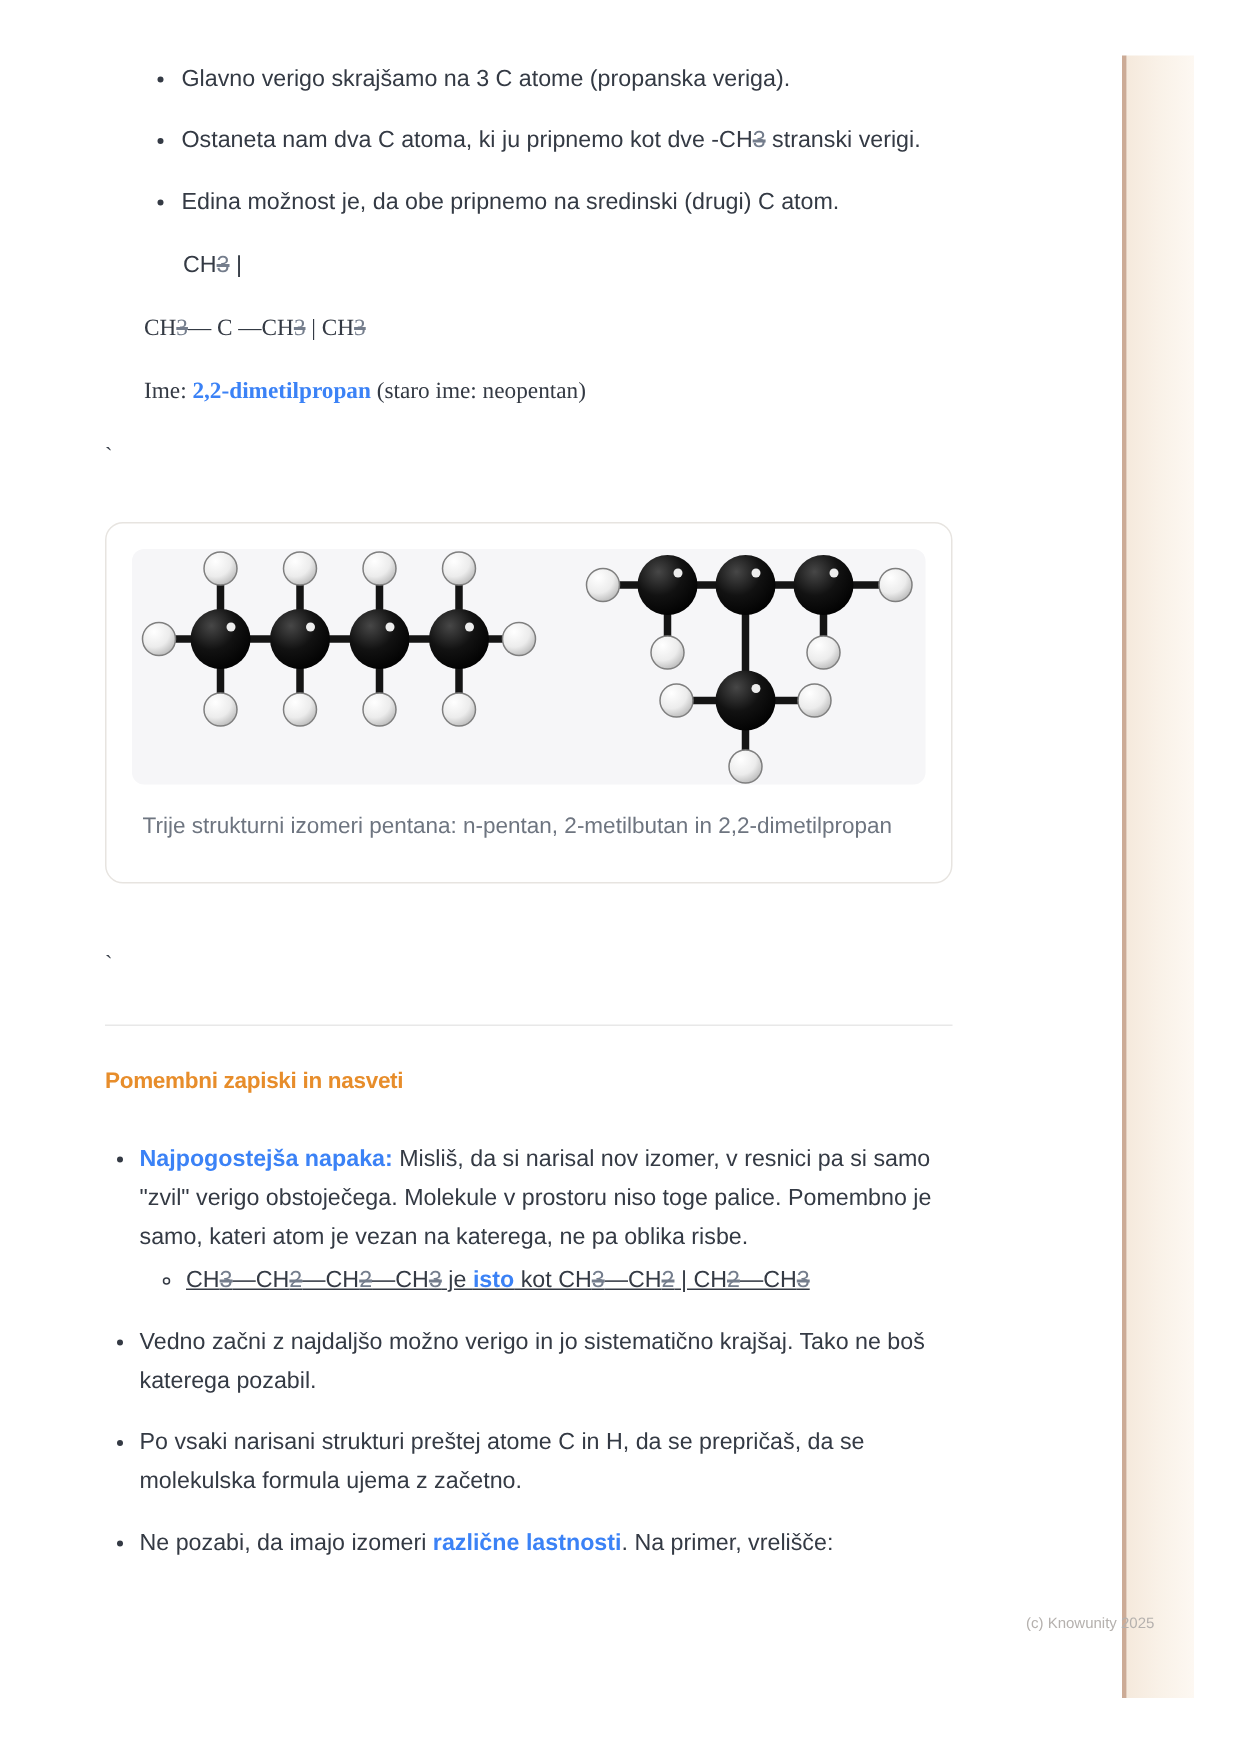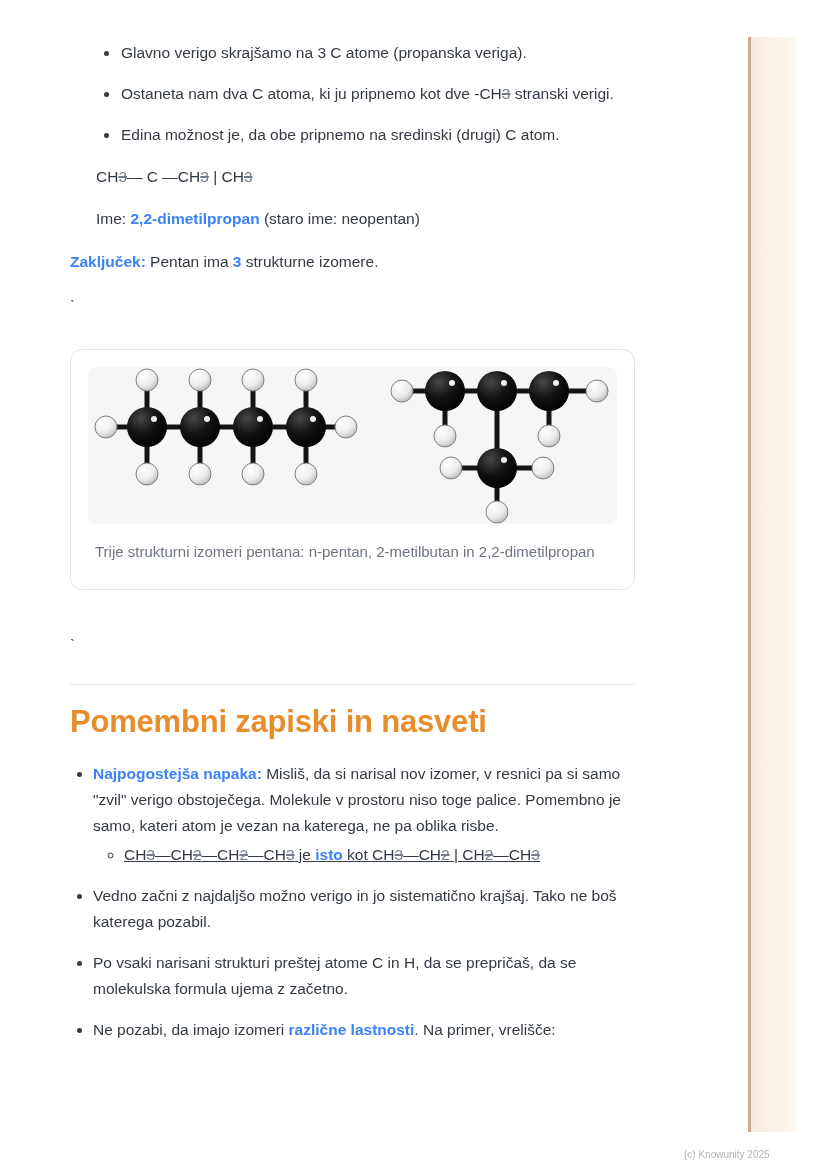--- a/index.html
+++ b/index.html
@@ -20,21 +20,21 @@
     top: 37px;
     width: 45px;
     height: 1095px;
     background: linear-gradient(90deg, #f5e9dc 0%, #f9f1e7 45%, #fdf8f2 100%);
     border-left: 3px solid #ccab96;
     z-index: 1;
   }
   .watermark {
     position: absolute;
     left: 684px;
-    top: 1148px;
+    top: 1076px;
     font-size: 10px;
     line-height: 14px;
     color: #b5b1ae;
     z-index: 2;
     white-space: nowrap;
   }
   .content {
     position: absolute;
     left: 70px;
     top: 38px;
@@ -46,21 +46,21 @@
 
   ul.intro-list {
     list-style: disc;
     margin: 2px 0 0 0;
     padding: 0 0 0 50px;
   }
   ul.intro-list > li { margin-bottom: 15px; padding-left: 1px; }
 
   p { margin: 0; }
   .f-indent2 { margin: 16px 0 0 52px; }
-  .f-indent1 { margin: 16px 0 0 26px; }
+  .f-indent1 { margin: 16px 0 0 26px; font-family: Liberation Serif, serif; }
   .concl     { margin: 17px 0 0 0; }
   .tick      { margin: 18px 0 0 0; color: #3a404a; }
   .tick2     { margin: 42px 0 0 0; }
 
   figure.figure {
     margin: 30px 0 0 0;
     border: 1px solid #e7e4e0;
     border-radius: 12px;
     padding: 17px 17px 0 17px;
   }
@@ -79,21 +79,21 @@
     margin: 18px 0 27px 7px;
   }
 
   hr.divider {
     border: none;
     border-top: 1px solid #e8e8e8;
     margin: 26px 0 0 0;
   }
   h2.heading {
     color: #e78d2b;
-    font-size: 31px;
+    font-size: 15px;
     line-height: 28px;
     margin: 23px 0 0 0;
     font-weight: 700;
     letter-spacing: -0.2px;
   }
   ul.notes-list {
     list-style: disc;
     margin: 25px 0 0 0;
     padding: 0 0 0 23px;
   }
@@ -111,23 +111,23 @@
 <div class="page">
   <div class="stripe"></div>
 
   <div class="content">
     <ul class="intro-list">
         <li><span>Glavno verigo skrajšamo na 3 C atome (propanska veriga).</span></li>
         <li><span>Ostaneta nam dva C atoma, ki ju pripnemo kot dve -CH</span><span class="del">3</span><span> stranski verigi.</span></li>
         <li><span>Edina možnost je, da obe pripnemo na sredinski (drugi) C atom.</span></li>
       </ul>
 
+    <p class="f-indent2"><span>CH</span><span class="del">3</span><span> |</span></p>
     <p class="f-indent1"><span>CH</span><span class="del">3</span><span>— C —CH</span><span class="del">3</span><span> | CH</span><span class="del">3</span></p>
     <p class="f-indent1"><span>Ime: </span><strong>2,2-dimetilpropan</strong><span> (staro ime: neopentan)</span></p>
-    <p class="concl"><strong>Zaključek:</strong><span> Pentan ima </span><strong>3</strong><span> strukturne izomere.</span></p>
     <p class="tick">`</p>
 
     <figure class="figure">
       <div class="img-area">
         <svg width="529" height="157" viewBox="0 0 529 157" xmlns="http://www.w3.org/2000/svg">
           <defs>
             <radialGradient id="gC" cx="35%" cy="28%" r="80%">
               <stop offset="0%" stop-color="#474747"></stop>
               <stop offset="50%" stop-color="#121212"></stop>
               <stop offset="100%" stop-color="#000000"></stop>

